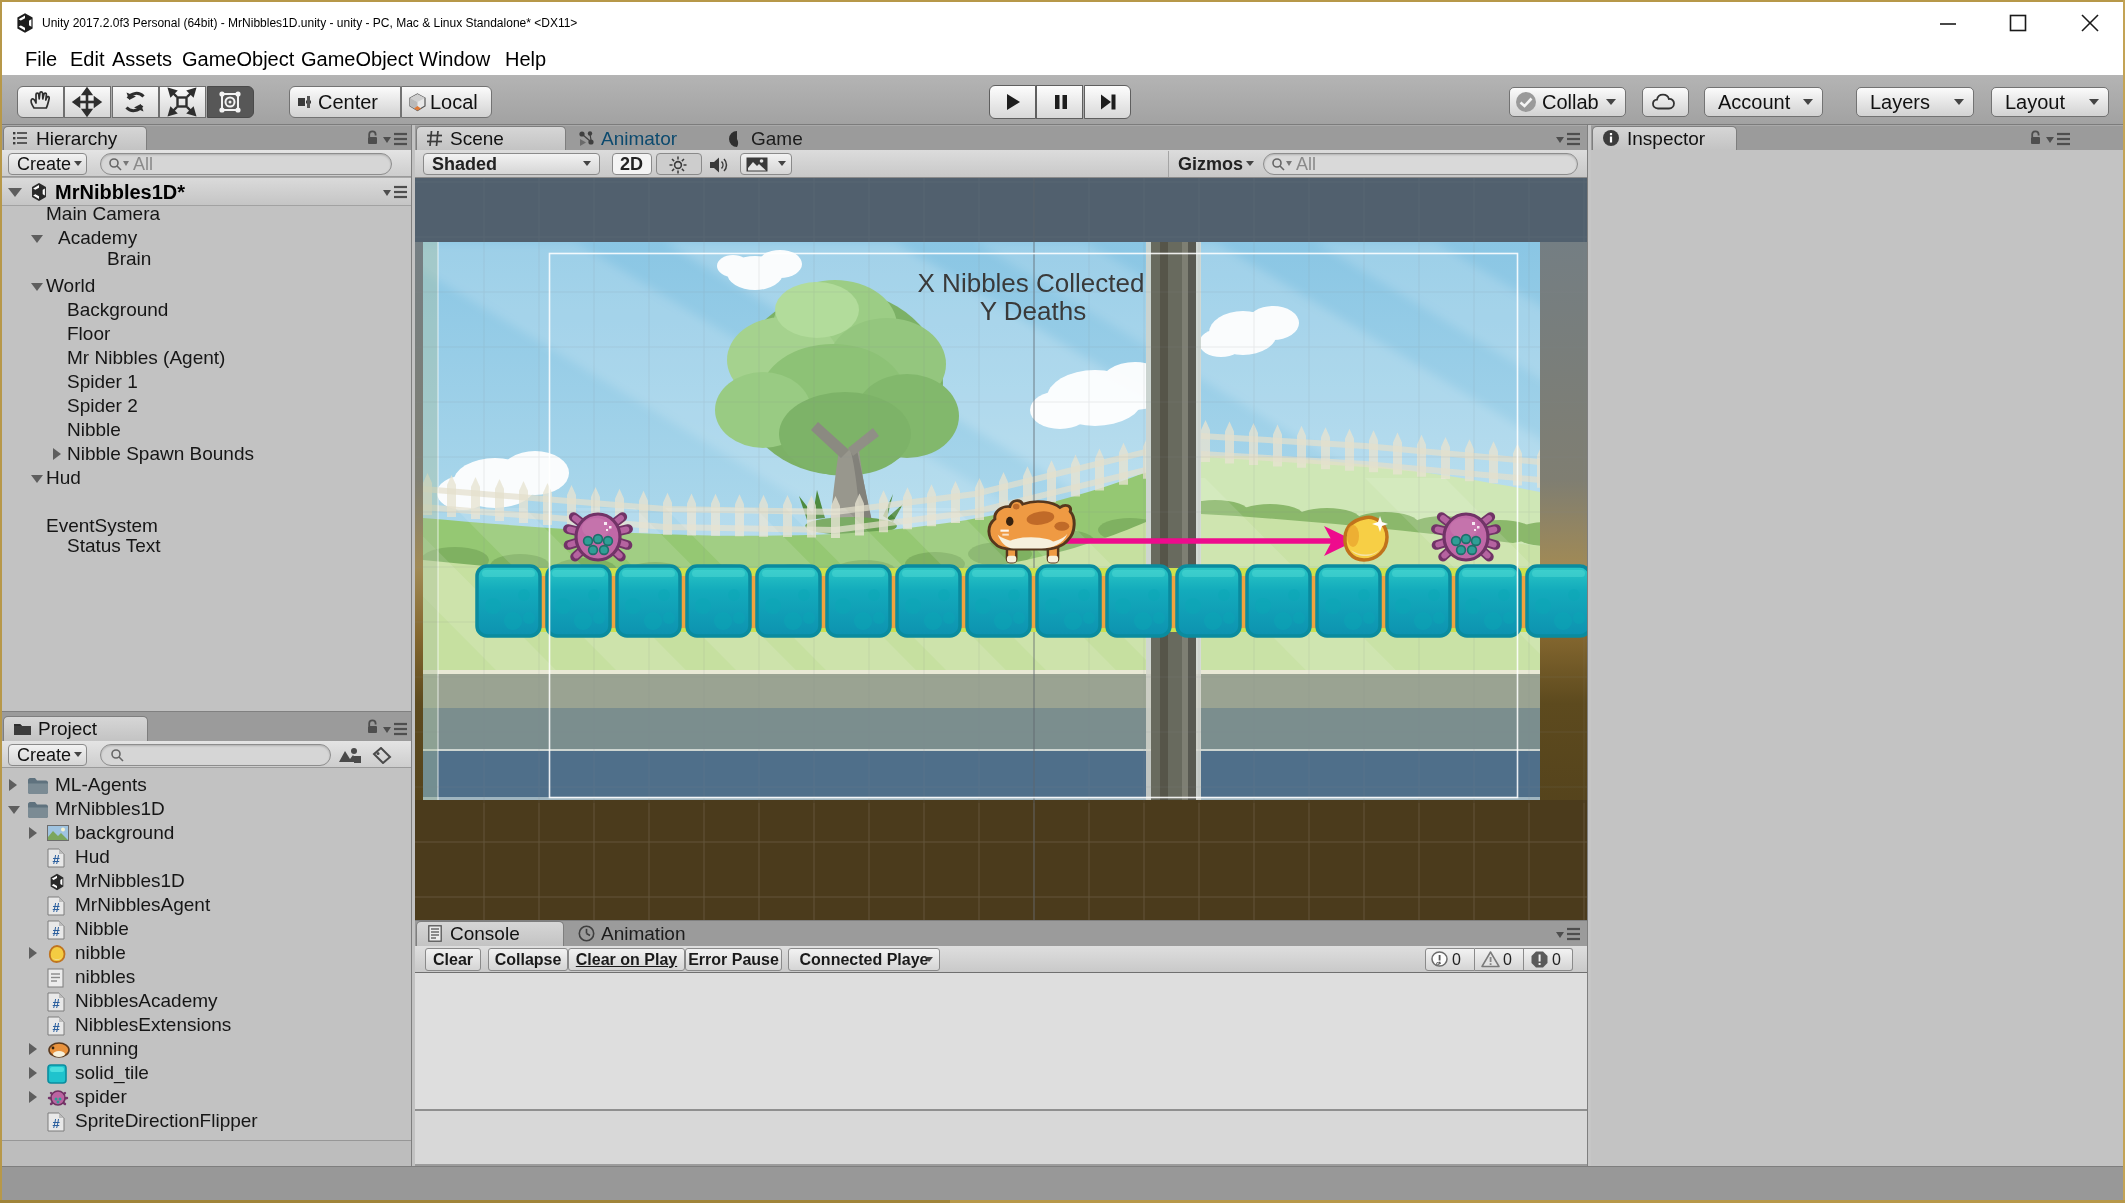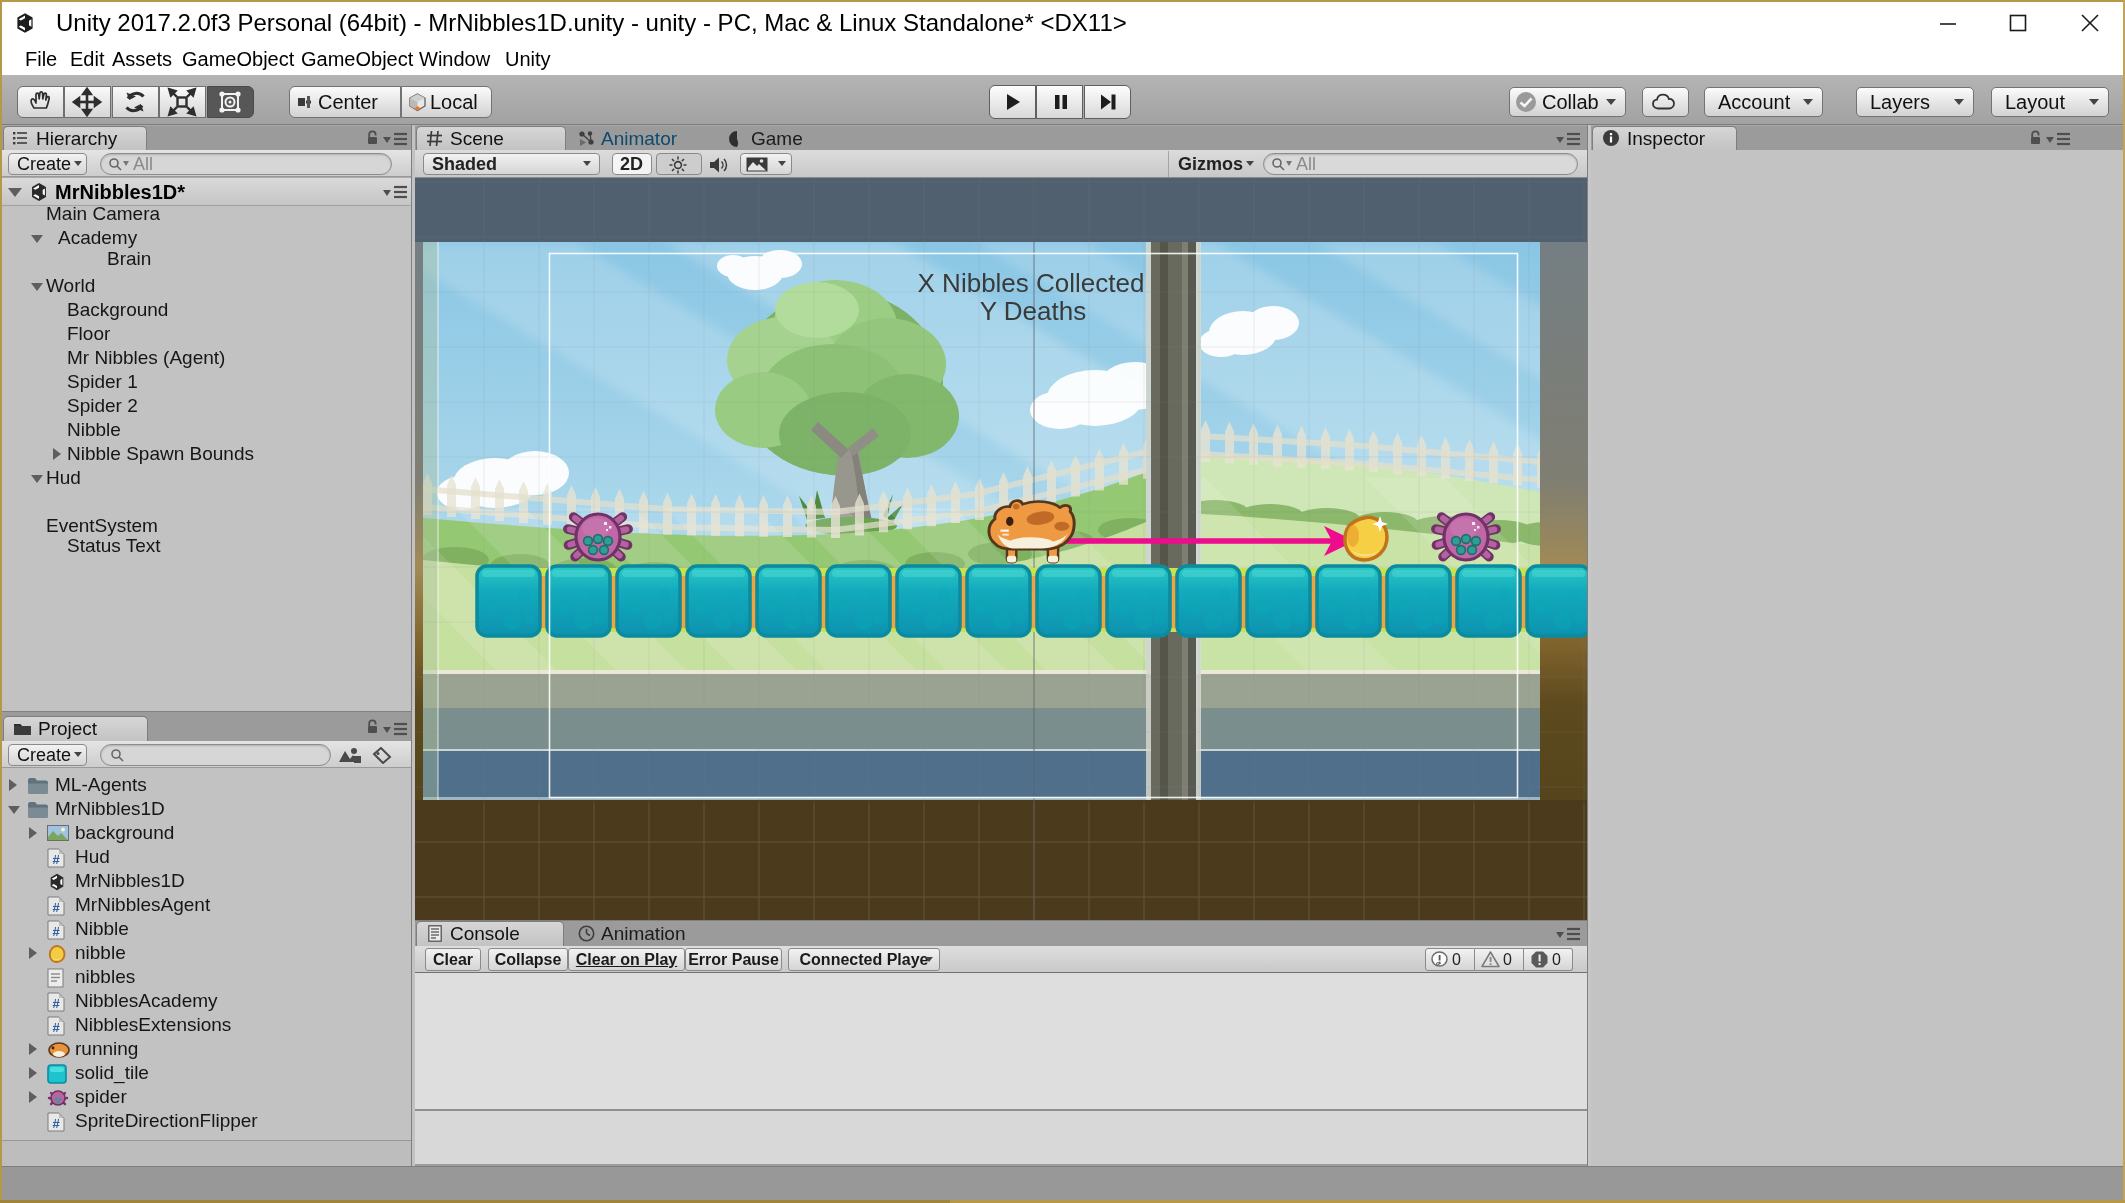--- a/index.html
+++ b/index.html
@@ -19,39 +19,39 @@
 <div class="abs" style="left:2123px;top:0;width:2px;height:1203px;background:#c3a355;"></div>
 <div class="abs" style="left:0;top:1200px;width:2125px;height:3px;background:#b79849;"></div>
 <div class="abs" style="left:0;top:1200px;width:950px;height:3px;background:#a08439;"></div>
 <div class="abs" style="left:2px;top:2px;width:2121px;height:40px;background:#fff;"></div>
 <svg class="abs" style="left:13px;top:11px;" width="24" height="24" viewBox="0 0 24 24">
 <path d="M21 12 L14.2 0.6 L5.8 2.9 L4.6 5.9 L0.9 12 L4.6 18.1 L5.8 21.1 L14.2 23.4 Z" fill="none"></path>
 <path d="M12 2.2 L19.6 6.6 L19.6 17.4 L12 21.8 L4.4 17.4 L4.4 6.6 Z" fill="#1c1c1c"></path>
 <path d="M12 12 L12 4.4 L5.6 8.2 Z M12 12 L18.4 8.2 L18.4 15.8 Z M12 12 L5.6 15.8 L12 19.6 Z" fill="#ffffff"></path>
 <path d="M12 7.3 L16 9.6 L16 14.4 L12 16.7 L8 14.4 L8 9.6 Z" fill="#1c1c1c"></path>
 </svg>
-<div class="abs" style="left:56px;top:2px;width:1500px;height:40px;line-height:42px;font-size:24px;color:#000;">Unity 2017.2.0f3 Personal (64bit) - MrNibbles1D.unity - unity - PC, Mac &amp; Linux Standalone* &lt;DX11&gt;</div>
+<div class="abs" style="left:42px;top:2px;width:1500px;height:40px;line-height:42px;font-size:12px;color:#000;">Unity 2017.2.0f3 Personal (64bit) - MrNibbles1D.unity - unity - PC, Mac &amp; Linux Standalone* &lt;DX11&gt;</div>
 <svg class="abs" style="left:1938px;top:14px;" width="20" height="20" viewBox="0 0 20 20">
     <line x1="2" y1="10" x2="18" y2="10" stroke="#1a1a1a" stroke-width="1.6"></line>
   </svg>
 <svg class="abs" style="left:2008px;top:13px;" width="20" height="20" viewBox="0 0 20 20">
     <rect x="2.5" y="2.5" width="15" height="15" fill="none" stroke="#1a1a1a" stroke-width="1.6"></rect>
   </svg>
 <svg class="abs" style="left:2080px;top:13px;" width="20" height="20" viewBox="0 0 20 20">
     <line x1="2" y1="2" x2="18" y2="18" stroke="#1a1a1a" stroke-width="1.6"></line>
     <line x1="18" y1="2" x2="2" y2="18" stroke="#1a1a1a" stroke-width="1.6"></line>
   </svg>
 <div class="abs" style="left:2px;top:42px;width:2121px;height:33px;background:#fff;"></div>
 <div class="abs" style="left:25px;top:42px;height:33px;line-height:34px;font-size:20px;color:#000;">File</div>
 <div class="abs" style="left:70px;top:42px;height:33px;line-height:34px;font-size:20px;color:#000;">Edit</div>
 <div class="abs" style="left:112px;top:42px;height:33px;line-height:34px;font-size:20px;color:#000;">Assets</div>
 <div class="abs" style="left:182px;top:42px;height:33px;line-height:34px;font-size:20px;color:#000;">GameObject</div>
 <div class="abs" style="left:301px;top:42px;height:33px;line-height:34px;font-size:20px;color:#000;">GameObject</div>
 <div class="abs" style="left:419px;top:42px;height:33px;line-height:34px;font-size:20px;color:#000;">Window</div>
-<div class="abs" style="left:505px;top:42px;height:33px;line-height:34px;font-size:20px;color:#000;">Unity</div>
+<div class="abs" style="left:505px;top:42px;height:33px;line-height:34px;font-size:20px;color:#000;">Help</div>
 <div class="abs" style="left:2px;top:75px;width:2121px;height:50px;background:linear-gradient(#b4b4b4,#a2a2a2);border-bottom:1px solid #7c7c7c;"></div>
 <div class="abs" style="left:17px;top:86px;width:47px;height:32px;background:linear-gradient(#fafafa,#d6d6d6);border:1px solid #6f6f6f;border-radius:6px 0 0 6px;"></div>
 <svg class="abs" style="left:24px;top:86px;" width="32" height="32" viewBox="0 0 32 32">
     <path d="M10 22 C8 19 6.5 15 7.5 13.5 C8.5 12.3 10 13 10.8 14.5 L12 17 L12 8.5 C12 6.6 14.6 6.6 14.7 8.5 L15.2 13 L15.9 7.2 C16.1 5.3 18.6 5.5 18.6 7.4 L18.8 13 L19.9 8.2 C20.3 6.5 22.6 6.9 22.4 8.7 L21.8 14 L22.8 11.5 C23.5 9.9 25.6 10.6 25.2 12.3 C24.6 15 23.6 19.5 22.3 22 Z" fill="none" stroke="#2e2e2e" stroke-width="1.7" stroke-linejoin="round"></path>
   </svg>
 <div class="abs" style="left:64px;top:86px;width:47px;height:32px;background:linear-gradient(#fafafa,#d6d6d6);border:1px solid #6f6f6f;"></div>
 <svg class="abs" style="left:71px;top:86px;" width="32" height="32" viewBox="0 0 32 32">
     <g stroke="#2e2e2e" stroke-width="2.6" fill="#2e2e2e">
       <line x1="16" y1="7" x2="16" y2="25"></line>
       <line x1="7" y1="16" x2="25" y2="16"></line>

